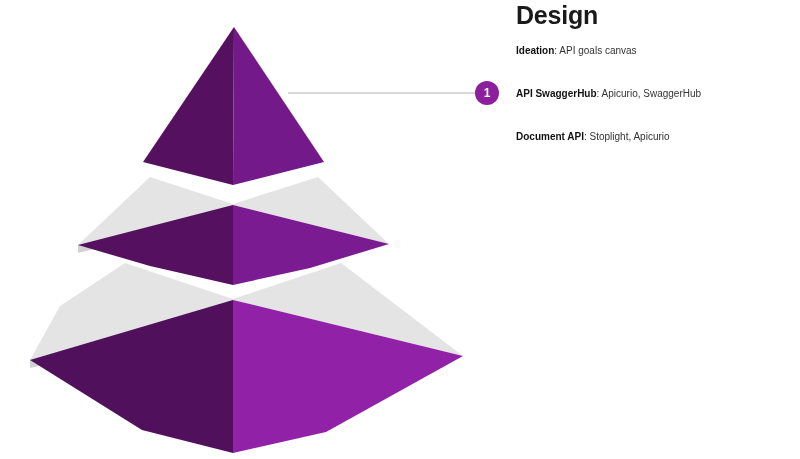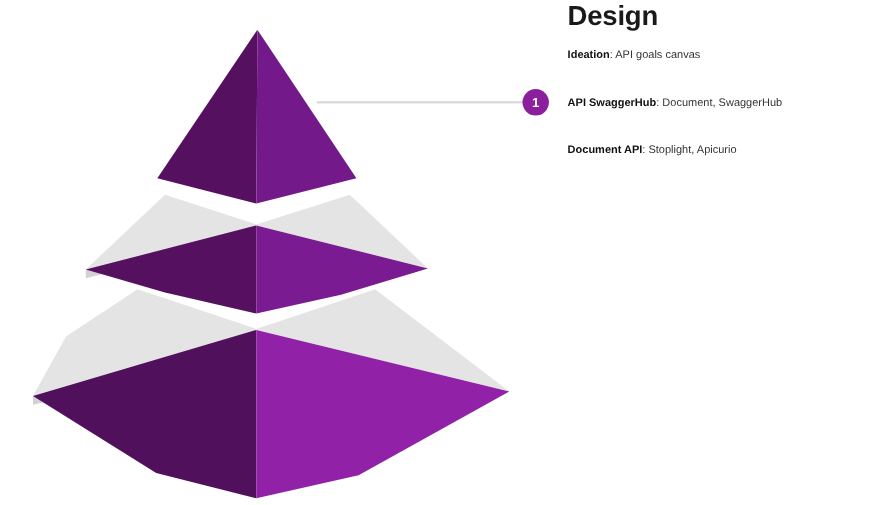--- a/index.html
+++ b/index.html
@@ -142,21 +142,21 @@
 
     <div class="panel-title">Design</div>
 
     <div class="item-list">
 
       <div class="item">
         <span class="term">Ideation</span><span class="desc">: API goals canvas</span>
       </div>
 
       <div class="item">
-        <span class="term">API SwaggerHub</span><span class="desc">: Document, SwaggerHub</span>
+        <span class="term">API SwaggerHub</span><span class="desc">: Apicurio, SwaggerHub</span>
       </div>
 
       <div class="item">
         <span class="term">Document API</span><span class="desc">: Stoplight, Apicurio</span>
       </div>
 
     </div>
   </div>
 
 </div>

